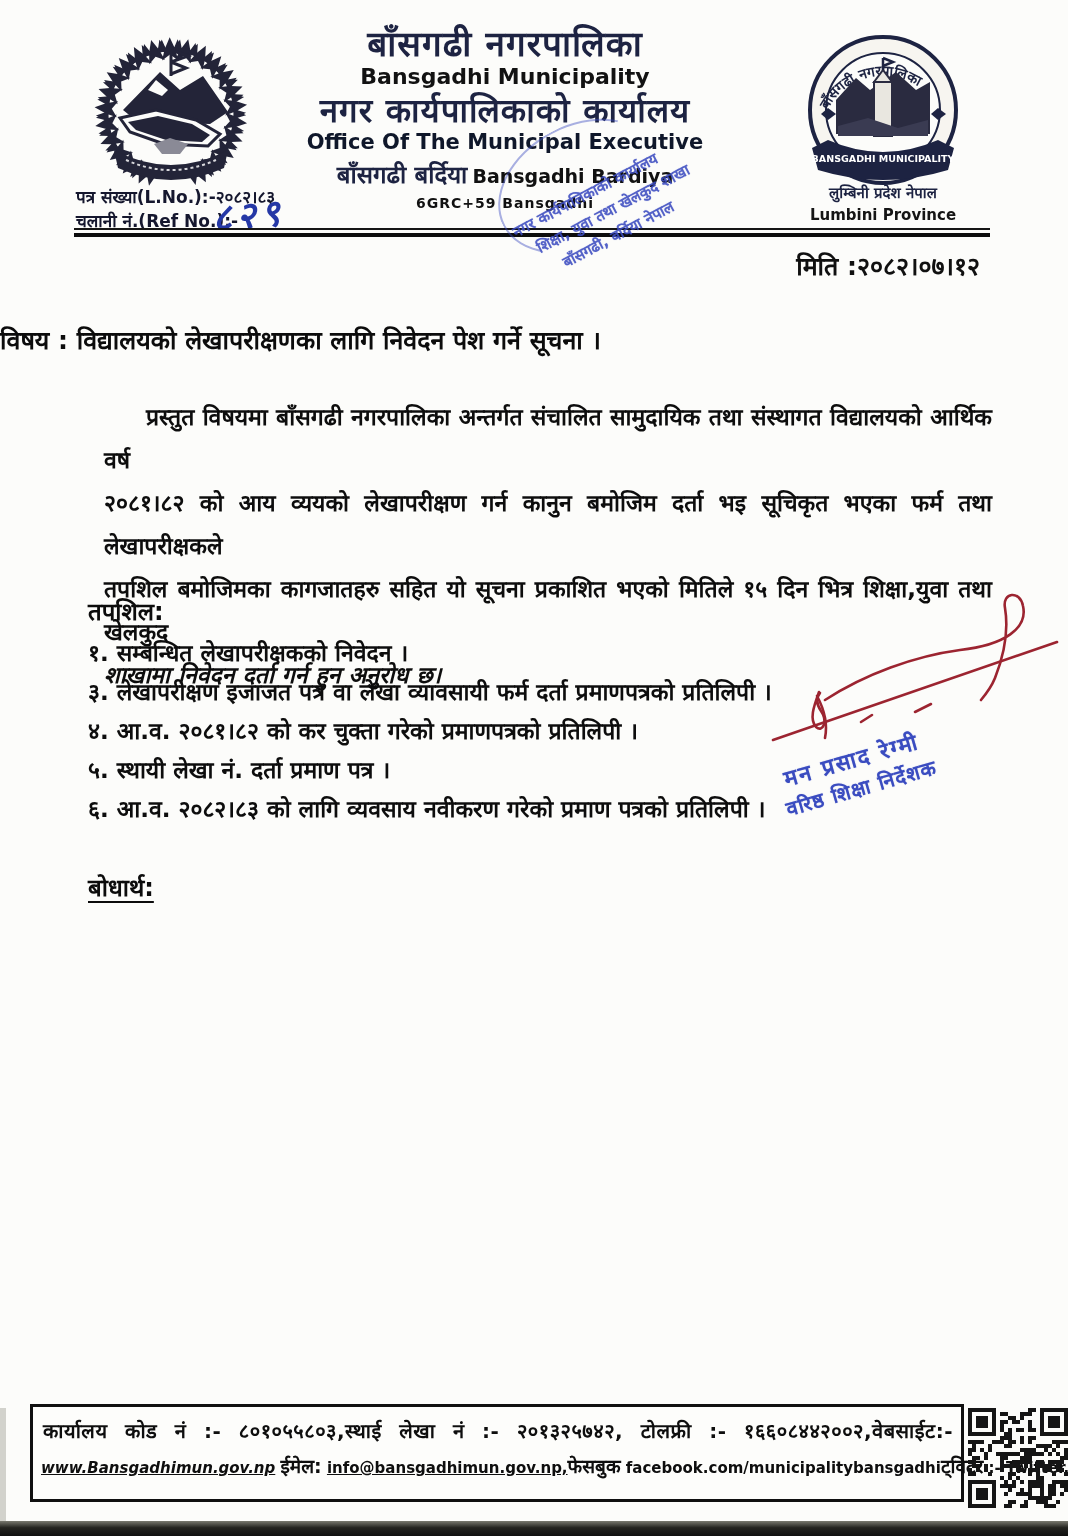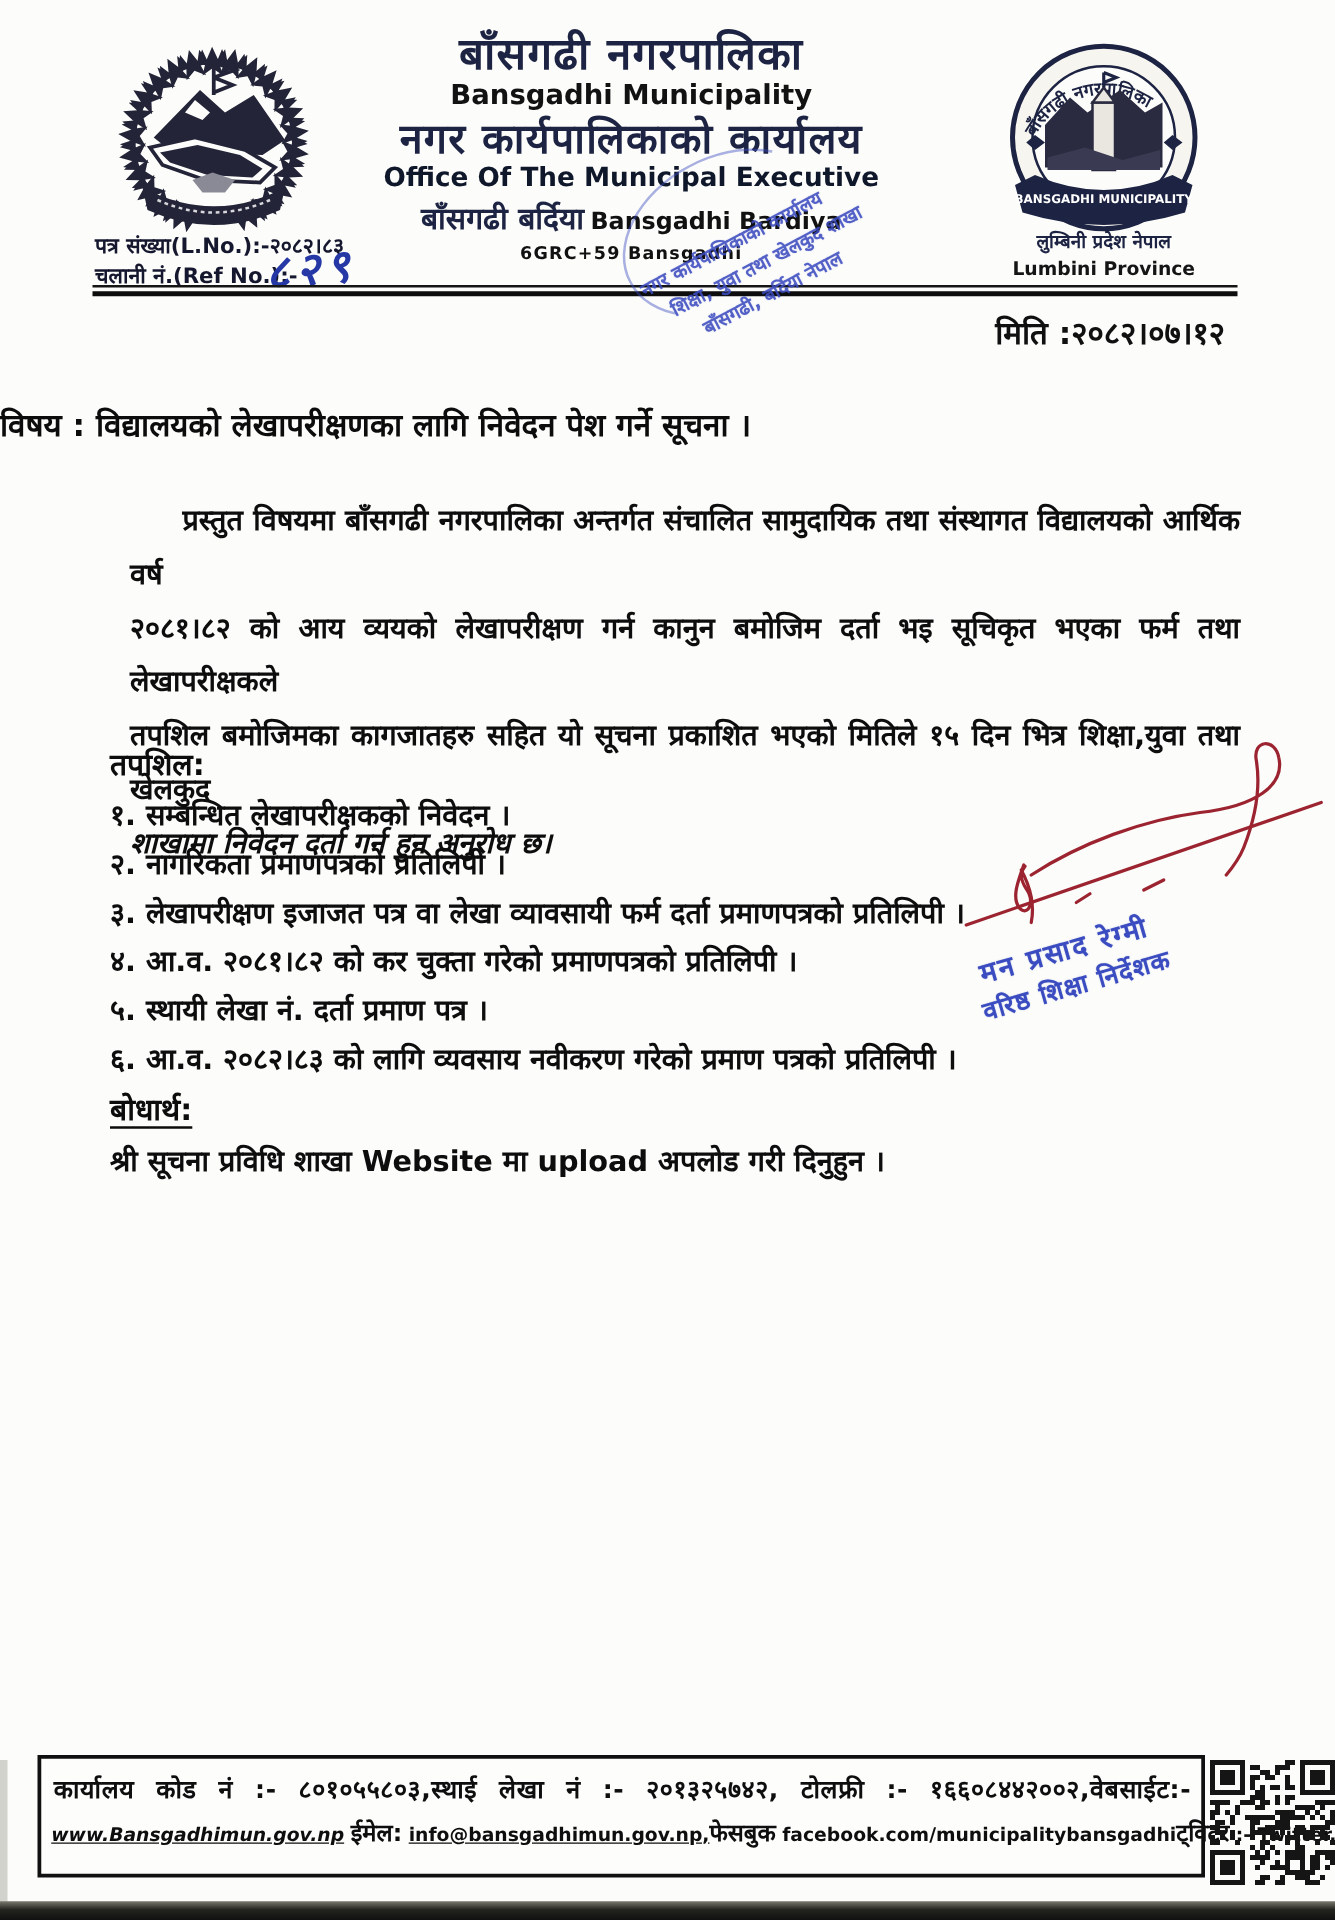--- a/index.html
+++ b/index.html
@@ -170,21 +170,20 @@
   <div id="para" class="abs">
     <div class="bl first">प्रस्तुत विषयमा बाँसगढी नगरपालिका अन्तर्गत संचालित सामुदायिक तथा संस्थागत विद्यालयको आर्थिक वर्ष</div>
     <div class="bl">२०८१।८२ को आय व्ययको लेखापरीक्षण गर्न कानुन बमोजिम दर्ता भइ सूचिकृत भएका फर्म तथा लेखापरीक्षकले</div>
     <div class="bl">तपशिल बमोजिमका कागजातहरु सहित यो सूचना प्रकाशित भएको मितिले १५ दिन भित्र शिक्षा,युवा तथा खेलकुद</div>
     <div class="bl last">शाखामा निवेदन दर्ता गर्न हुन अनुरोध छ।</div>
   </div>
 
   <div id="details-h" class="abs">तपशिल:</div>
   <div id="details" class="abs">
     <div>१. सम्बन्धित लेखापरीक्षकको निवेदन ।</div>
-    <div>२. नागरिकता प्रमाणपत्रको प्रतिलिपी ।</div>
     <div>३. लेखापरीक्षण इजाजत पत्र वा लेखा व्यावसायी फर्म दर्ता प्रमाणपत्रको प्रतिलिपी ।</div>
     <div>४. आ.व. २०८१।८२ को कर चुक्ता गरेको प्रमाणपत्रको प्रतिलिपी ।</div>
     <div>५. स्थायी लेखा नं. दर्ता प्रमाण पत्र ।</div>
     <div>६. आ.व. २०८२।८३ को लागि व्यवसाय नवीकरण गरेको प्रमाण पत्रको प्रतिलिपी ।</div>
   </div>
 
   <svg id="sig" class="abs" width="300" height="175" viewBox="0 0 300 175">
     <g stroke="#9c2430" stroke-width="2.6" fill="none" stroke-linecap="round">
       <path d="M 8,160 L 292,62"></path>
       <path d="M 60,120 C 100,94 150,76 195,70 C 240,65 263,48 258,26 C 255,10 237,12 240,28 C 244,52 239,75 230,98 C 226,108 221,114 216,120"></path>
@@ -194,21 +193,20 @@
       <path d="M 96,142 L 107,135"></path>
     </g>
   </svg>
 
   <div id="sig-stamp" class="abs">
     <div class="n1">मन प्रसाद रेग्मी</div>
     <div class="n2">वरिष्ठ शिक्षा निर्देशक</div>
   </div>
 
   <div id="cc-h" class="abs">बोधार्थ:</div>
-  <div id="cc-line" class="abs">श्री सूचना प्रविधि शाखा Website मा upload अपलोड गरी दिनुहुन ।</div>
 
   <div id="footer-box" class="abs">
     <div id="f-line1">कार्यालय कोड नं :- ८०१०५५८०३,स्थाई लेखा नं :- २०१३२५७४२, टोलफ्री :- १६६०८४४२००२,वेबसाईट:-</div>
     <div id="f-line2">
       <span class="u it">www.Bansgadhimun.gov.np</span>
       <span class="dev">ईमेल:</span>
       <span class="u">info@bansgadhimun.gov.np,</span><span class="dev">फेसबुक</span>
       <span>facebook.com/municipalitybansgadhi</span><span class="dev">ट्विटर</span>
       <span>:- Twitter.com/bansgadhimun</span>
     </div>

